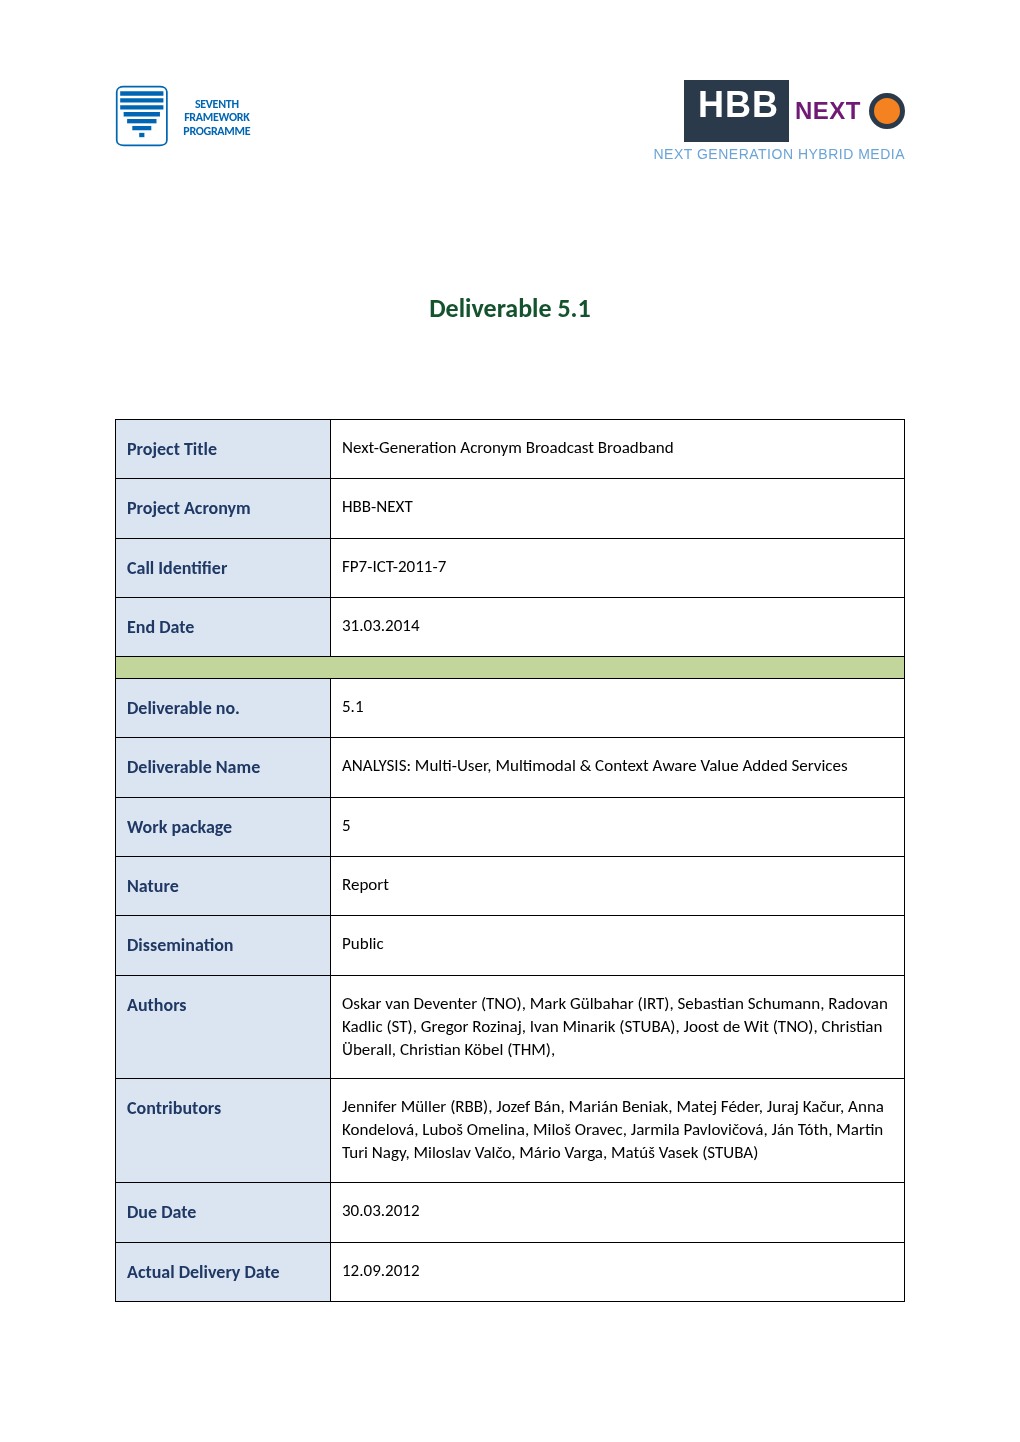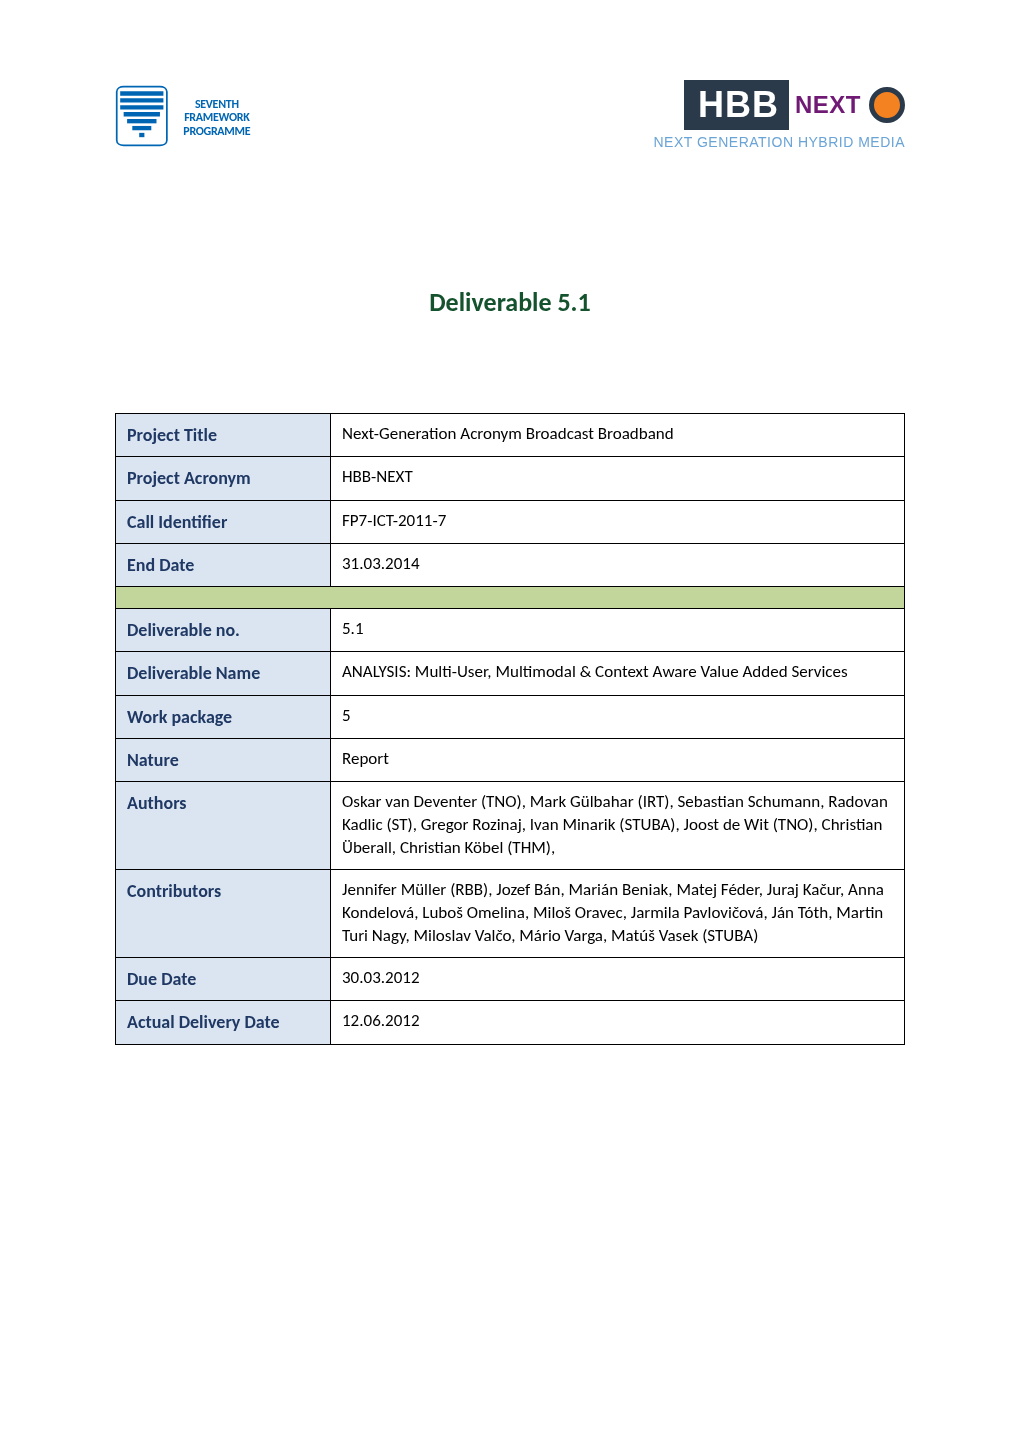--- a/index.html
+++ b/index.html
@@ -46,21 +46,21 @@
     .hbb-box {
       display: flex;
       align-items: center;
       gap: 0;
     }
     .hbb-dark {
       background: #2b3a4a;
       color: #ffffff;
       font-size: 36px;
       font-weight: 700;
-      padding: 4px 10px 4px 14px;
+      padding: 4px 10px 16px 14px;
       letter-spacing: 1px;
       font-family: Arial, sans-serif;
     }
     .hbb-next {
       color: #701a75;
       font-size: 24px;
       font-weight: 700;
       padding: 4px 6px 4px 6px;
       letter-spacing: 0.5px;
       font-family: Arial, sans-serif;
@@ -89,21 +89,21 @@
       margin-bottom: 95px;
     }
     table.meta {
       width: 100%;
       border-collapse: collapse;
       table-layout: fixed;
     }
     table.meta col.label-col { width: 215px; }
     table.meta td {
       border: 1px solid #000000;
-      padding: 9px 11px;
+      padding: 17px 11px;
       vertical-align: top;
       font-size: 17px;
       line-height: 1.35;
     }
     table.meta td.label {
       background: #dbe5f1;
       font-weight: 700;
       color: #1f3864;
       font-size: 18px;
     }
@@ -187,31 +187,35 @@
       </tr>
       <tr>
         <td class="label">Work package</td>
         <td class="value">5</td>
       </tr>
       <tr>
         <td class="label">Nature</td>
         <td class="value">Report</td>
       </tr>
       <tr>
+        <td class="label">Dissemination</td>
+        <td class="value">Public</td>
+      </tr>
+      <tr>
         <td class="label">Authors</td>
         <td class="value">Oskar van Deventer (TNO), Mark Gülbahar (IRT), Sebastian Schumann, Radovan Kadlic (ST), Gregor Rozinaj, Ivan Minarik (STUBA), Joost de Wit (TNO), Christian Überall, Christian Köbel (THM),</td>
       </tr>
       <tr>
         <td class="label">Contributors</td>
         <td class="value">Jennifer Müller (RBB), Jozef Bán, Marián Beniak, Matej Féder, Juraj Kačur, Anna Kondelová, Luboš Omelina, Miloš Oravec, Jarmila Pavlovičová, Ján Tóth, Martin Turi Nagy, Miloslav Valčo, Mário Varga, Matúš Vasek (STUBA)</td>
       </tr>
       <tr>
         <td class="label">Due Date</td>
         <td class="value">30.03.2012</td>
       </tr>
       <tr>
         <td class="label">Actual Delivery Date</td>
-        <td class="value">12.06.2012</td>
+        <td class="value">12.09.2012</td>
       </tr>
     </tbody>
   </table>
 
 </div>
 
 </body></html>

